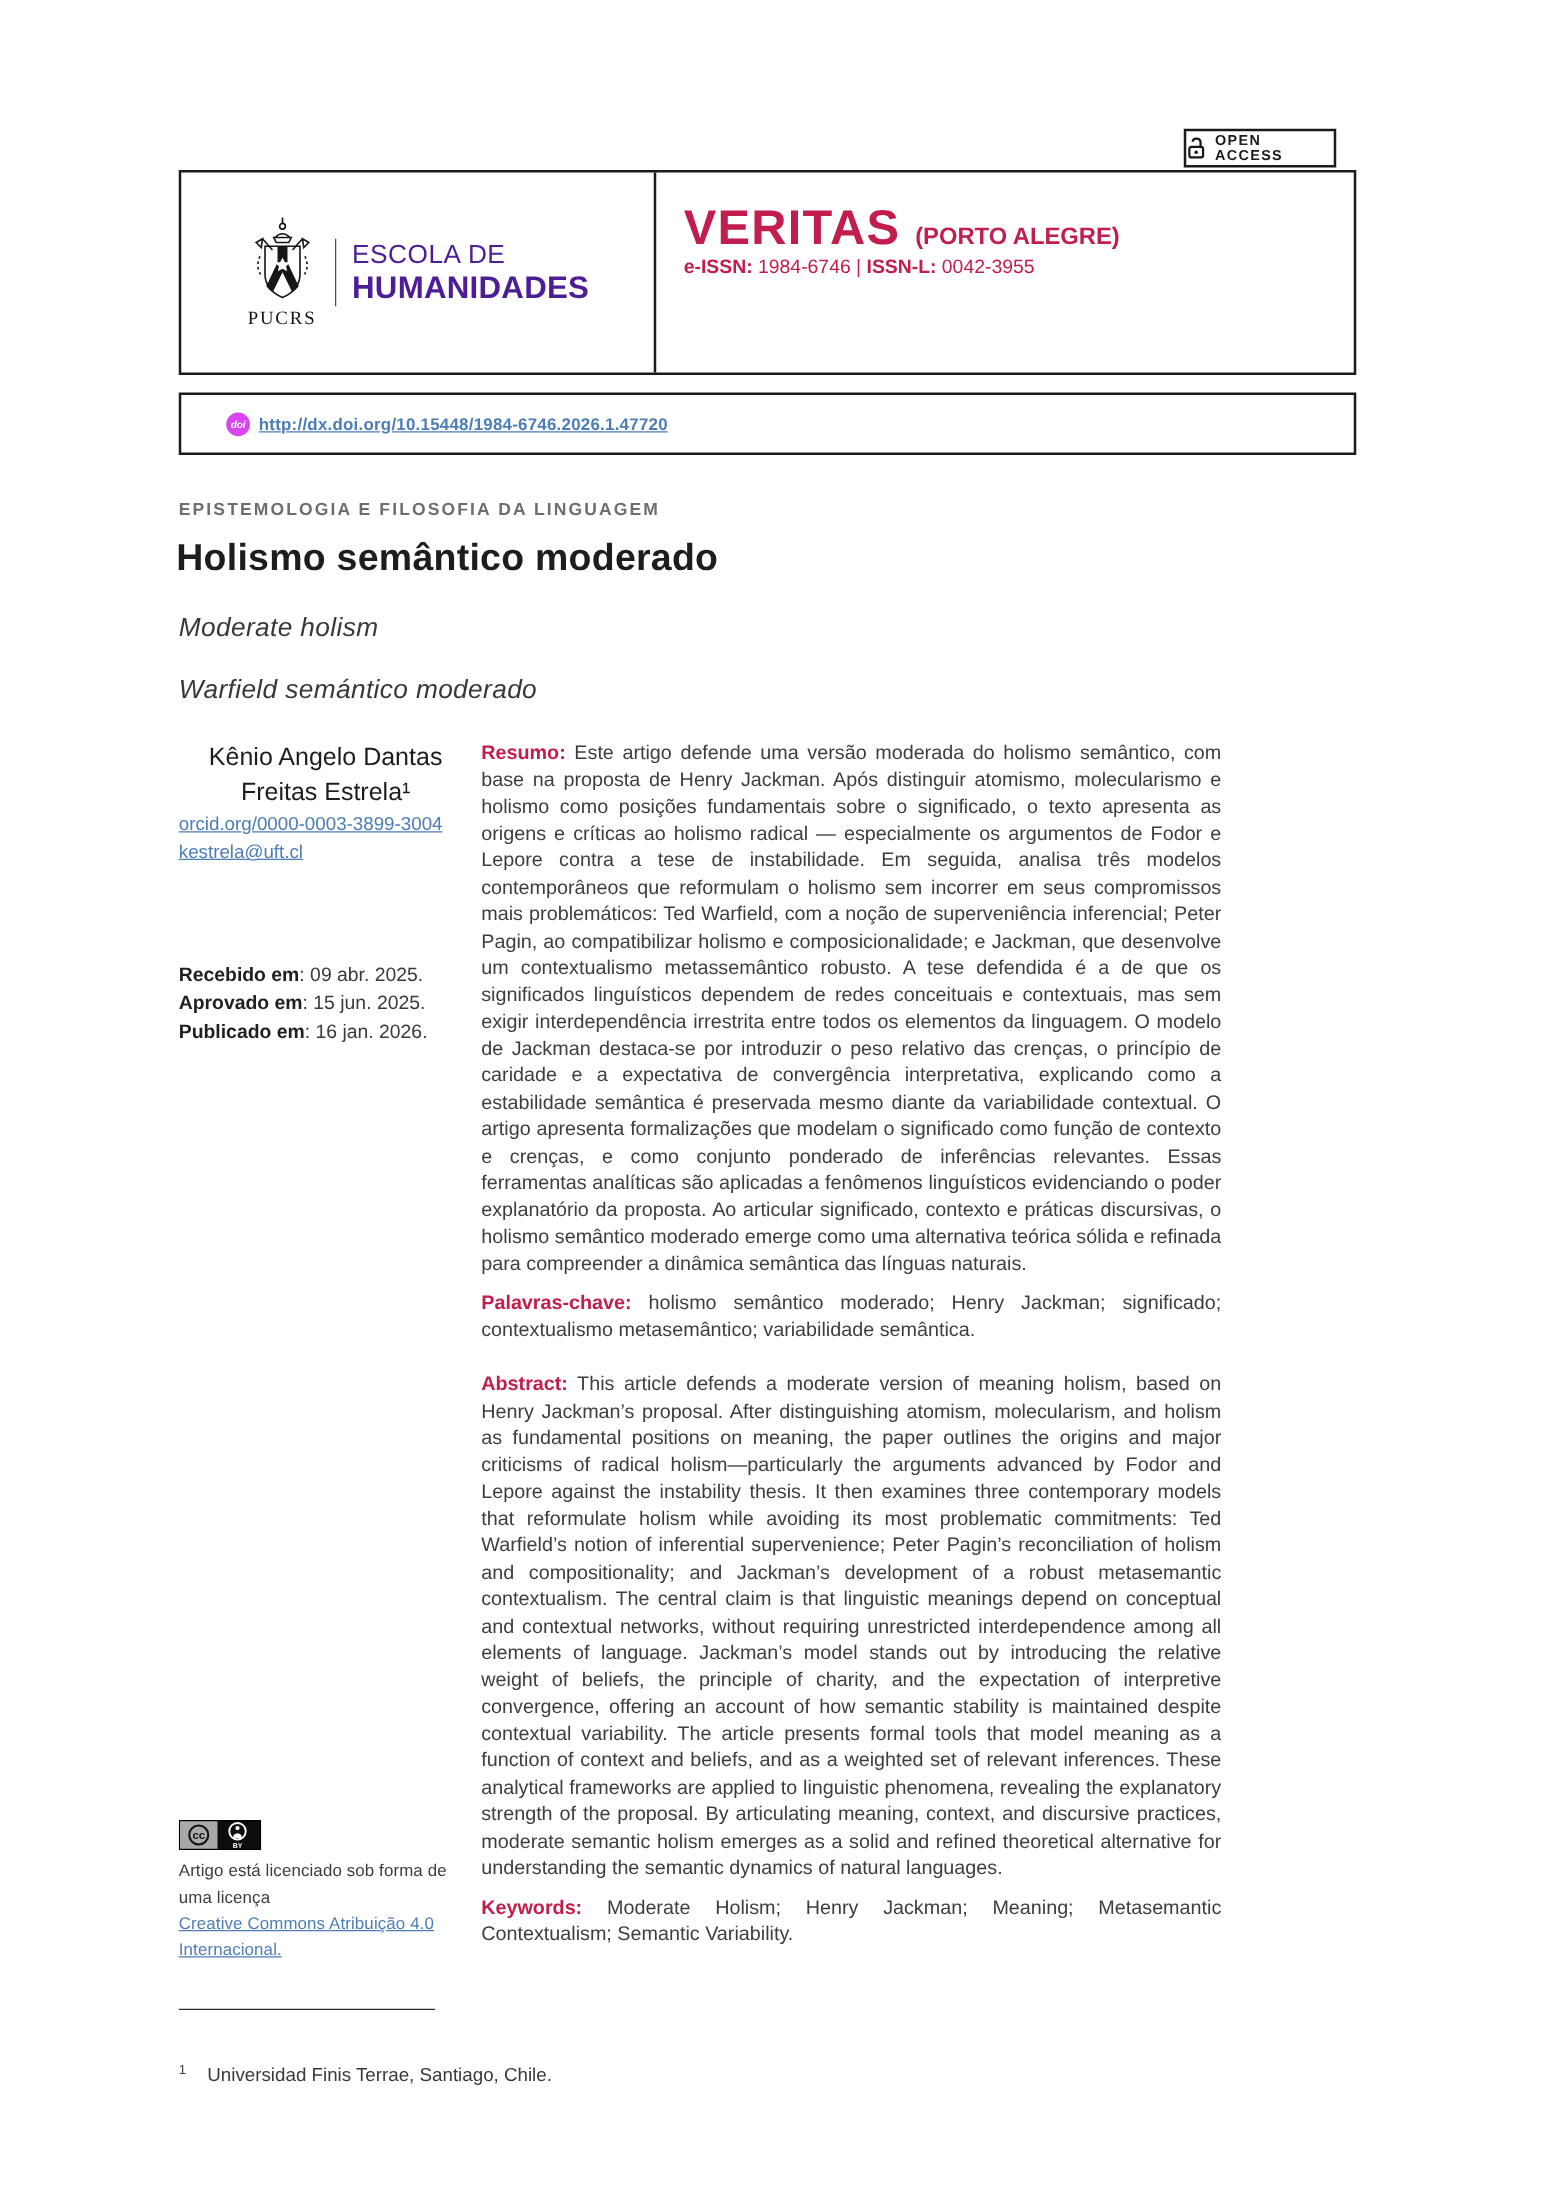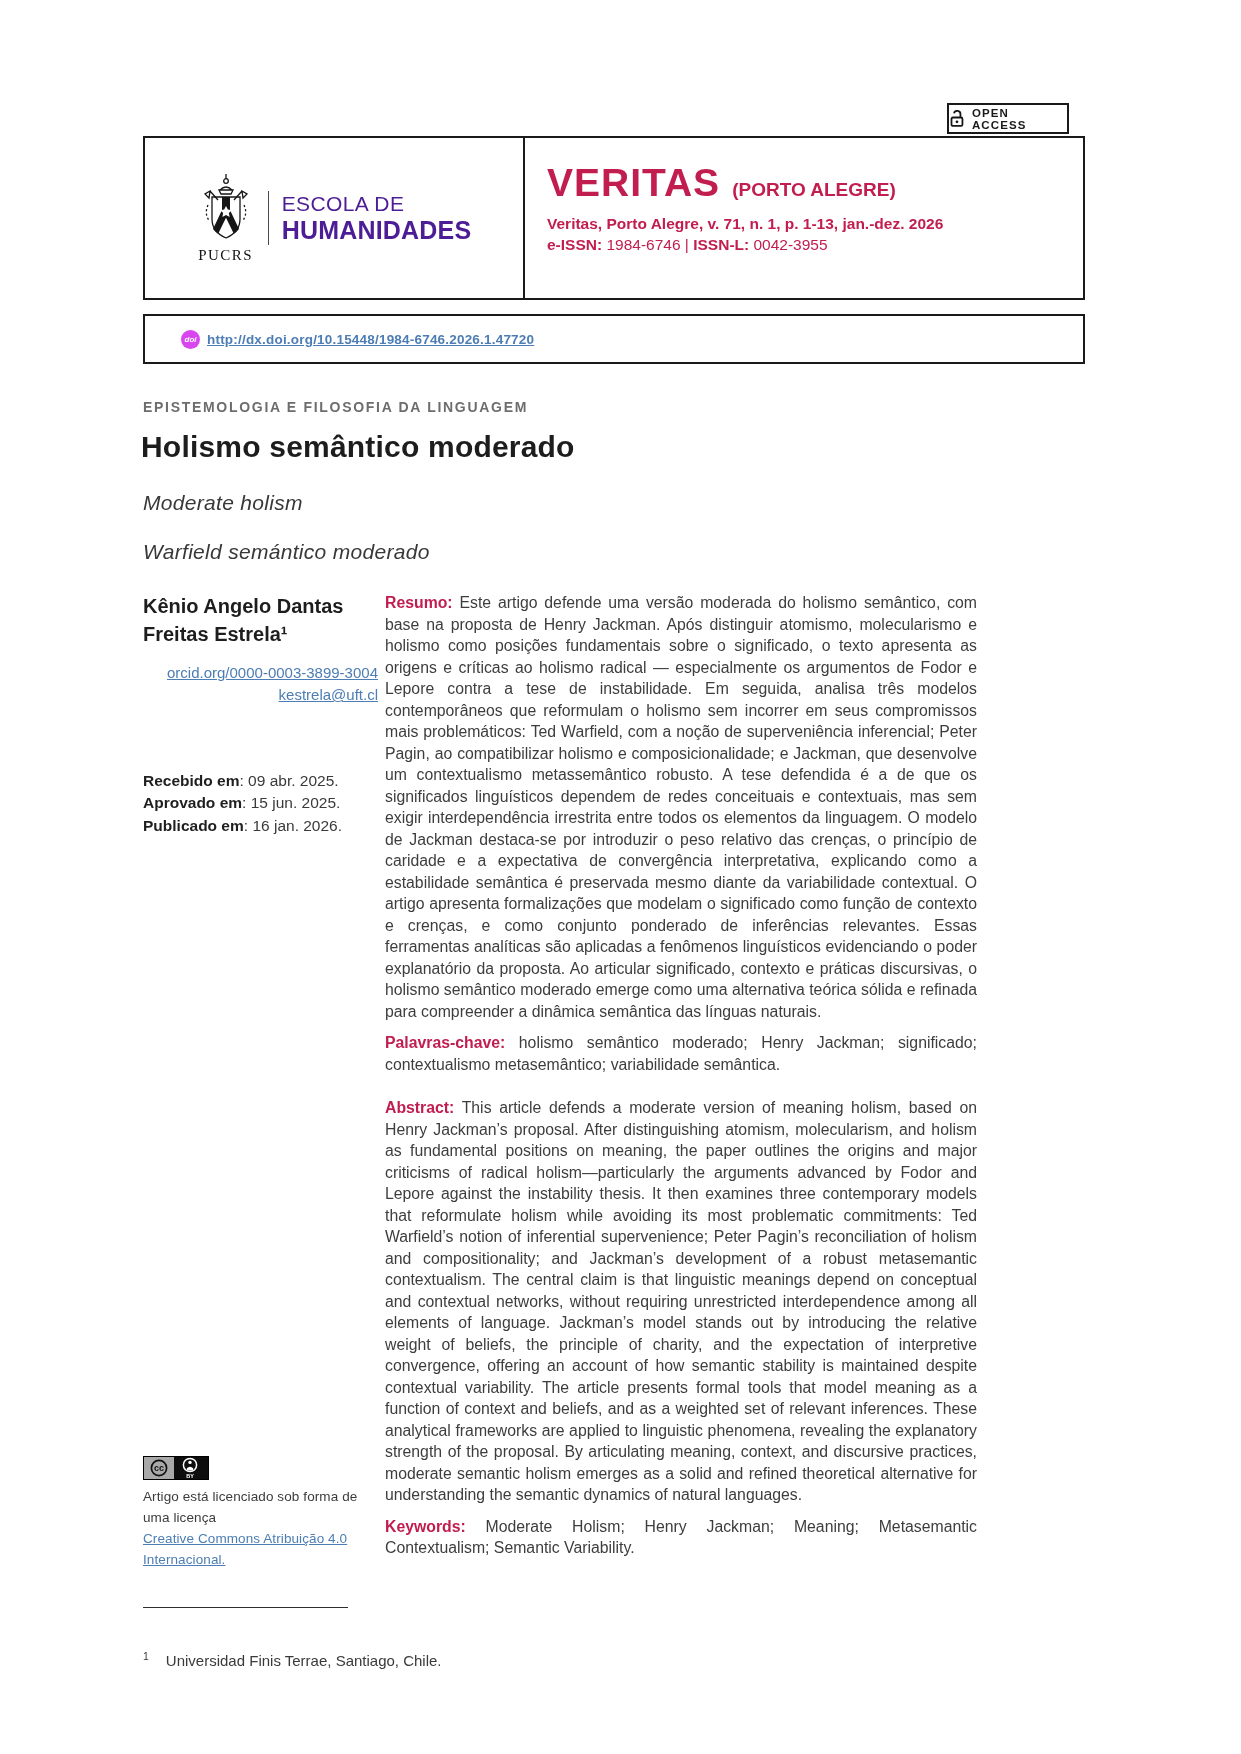--- a/index.html
+++ b/index.html
@@ -89,22 +89,22 @@
   .page-title {
     position: absolute; left: 141px; top: 430px;
     font-size: 30px; font-weight: 800; color: #1d1d1d; letter-spacing: 0.2px;
   }
   .subtitle { position: absolute; left: 143px; font-size: 21px; font-style: italic; color: #383838; letter-spacing: 0.3px; }
   .subtitle-en { top: 491px; }
   .subtitle-es { top: 540px; }
 
   
   .author-block { position: absolute; left: 143px; top: 592px; width: 235px; }
-  .author-name { font-size: 20px; font-weight: 700; color: #1d1d1d; line-height: 1.42; }
-  .author-links { margin-top: 13px; text-align: right; }
+  .author-name { font-size: 20px; font-weight: 400; color: #1d1d1d; line-height: 1.42; text-align: center; }
+  .author-links { margin-top: 0; }
   .author-links a {
     display: block; font-size: 15px; color: #4c7db4; text-decoration: underline;
     line-height: 1.5; cursor: pointer;
   }
   .dates-block { position: absolute; left: 143px; top: 770px; font-size: 15.5px; line-height: 1.45; color: #3a3a3a; }
   .dates-block .dlabel { font-weight: 700; color: #1f1f1f; }
 
   
   .right-col {
     position: absolute; left: 385px; top: 592px; width: 592px;
@@ -168,21 +168,20 @@
         <div class="school-line1">ESCOLA DE</div>
         <div class="school-line2">HUMANIDADES</div>
       </div>
     </div>
     <div class="header-divider"></div>
     <div class="journal-area">
       <div class="journal-name-row">
         <span class="journal-name">VERITAS</span>
         <span class="journal-location">(PORTO ALEGRE)</span>
       </div>
-      <div class="journal-citation">Veritas, Porto Alegre, v. 71, n. 1, p. 1-13, jan.-dez. 2026</div>
       <div class="journal-issn"><span class="bold">e-ISSN:</span><span> 1984-6746</span><span> | </span><span class="bold">ISSN-L:</span><span> 0042-3955</span></div>
     </div>
   </div>
 
   <div class="doi-strip">
     <a class="doi-link">
       <span class="doi-icon">doi</span>
       <span class="doi-url">http://dx.doi.org/10.15448/1984-6746.2026.1.47720</span>
     </a>
   </div>

